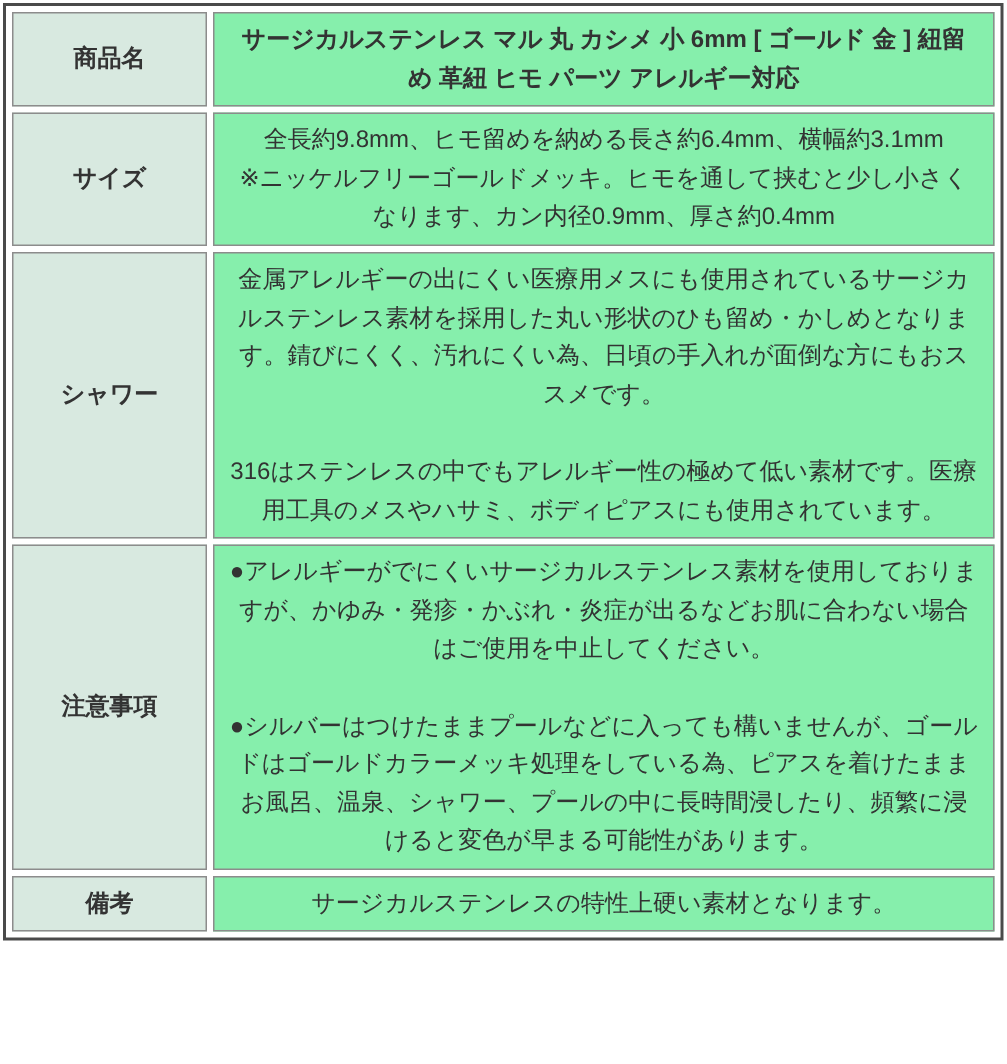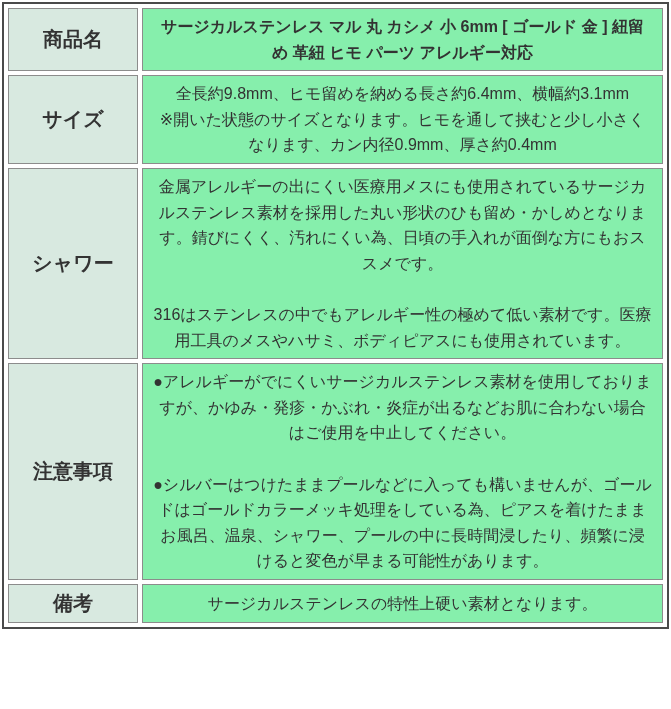--- a/index.html
+++ b/index.html
@@ -18,21 +18,21 @@
     box-sizing: border-box;
     border-collapse: separate;
     border-spacing: 4px;
     border: 2px solid #4a4a4a;
     background: #ffffff;
   }
   table.spec th {
     width: 120px;
     background: #d8e9e0;
     border: 1px solid #8c8c8c;
-    font-size: 20px;
+    font-size: 16px;
     font-weight: bold;
     color: #333333;
     text-align: center;
     vertical-align: middle;
     padding: 5px 4px;
   }
   table.spec td {
     background: #86efac;
     border: 1px solid #8c8c8c;
     font-size: 16px;
@@ -53,21 +53,21 @@
 <div class="page">
   <table class="spec">
     <tbody>
       <tr>
         <th>商品名</th>
         <td class="bold-value">サージカルステンレス マル 丸 カシメ 小 6mm [ ゴールド 金 ] 紐留め 革紐 ヒモ パーツ アレルギー対応</td>
       </tr>
       <tr>
         <th>サイズ</th>
         <td>全長約9.8mm、ヒモ留めを納める長さ約6.4mm、横幅約3.1mm
-※開いた状態のサイズとなります。ヒモを通して挟むと少し小さくなります、カン内径0.9mm、厚さ約0.4mm</td>
+※ニッケルフリーゴールドメッキ。ヒモを通して挟むと少し小さくなります、カン内径0.9mm、厚さ約0.4mm</td>
       </tr>
       <tr>
         <th>シャワー</th>
         <td>金属アレルギーの出にくい医療用メスにも使用されているサージカルステンレス素材を採用した丸い形状のひも留め・かしめとなります。錆びにくく、汚れにくい為、日頃の手入れが面倒な方にもおススメです。
 
 316はステンレスの中でもアレルギー性の極めて低い素材です。医療用工具のメスやハサミ、ボディピアスにも使用されています。</td>
       </tr>
       <tr>
         <th>注意事項</th>
         <td>●アレルギーがでにくいサージカルステンレス素材を使用しておりますが、かゆみ・発疹・かぶれ・炎症が出るなどお肌に合わない場合はご使用を中止してください。

